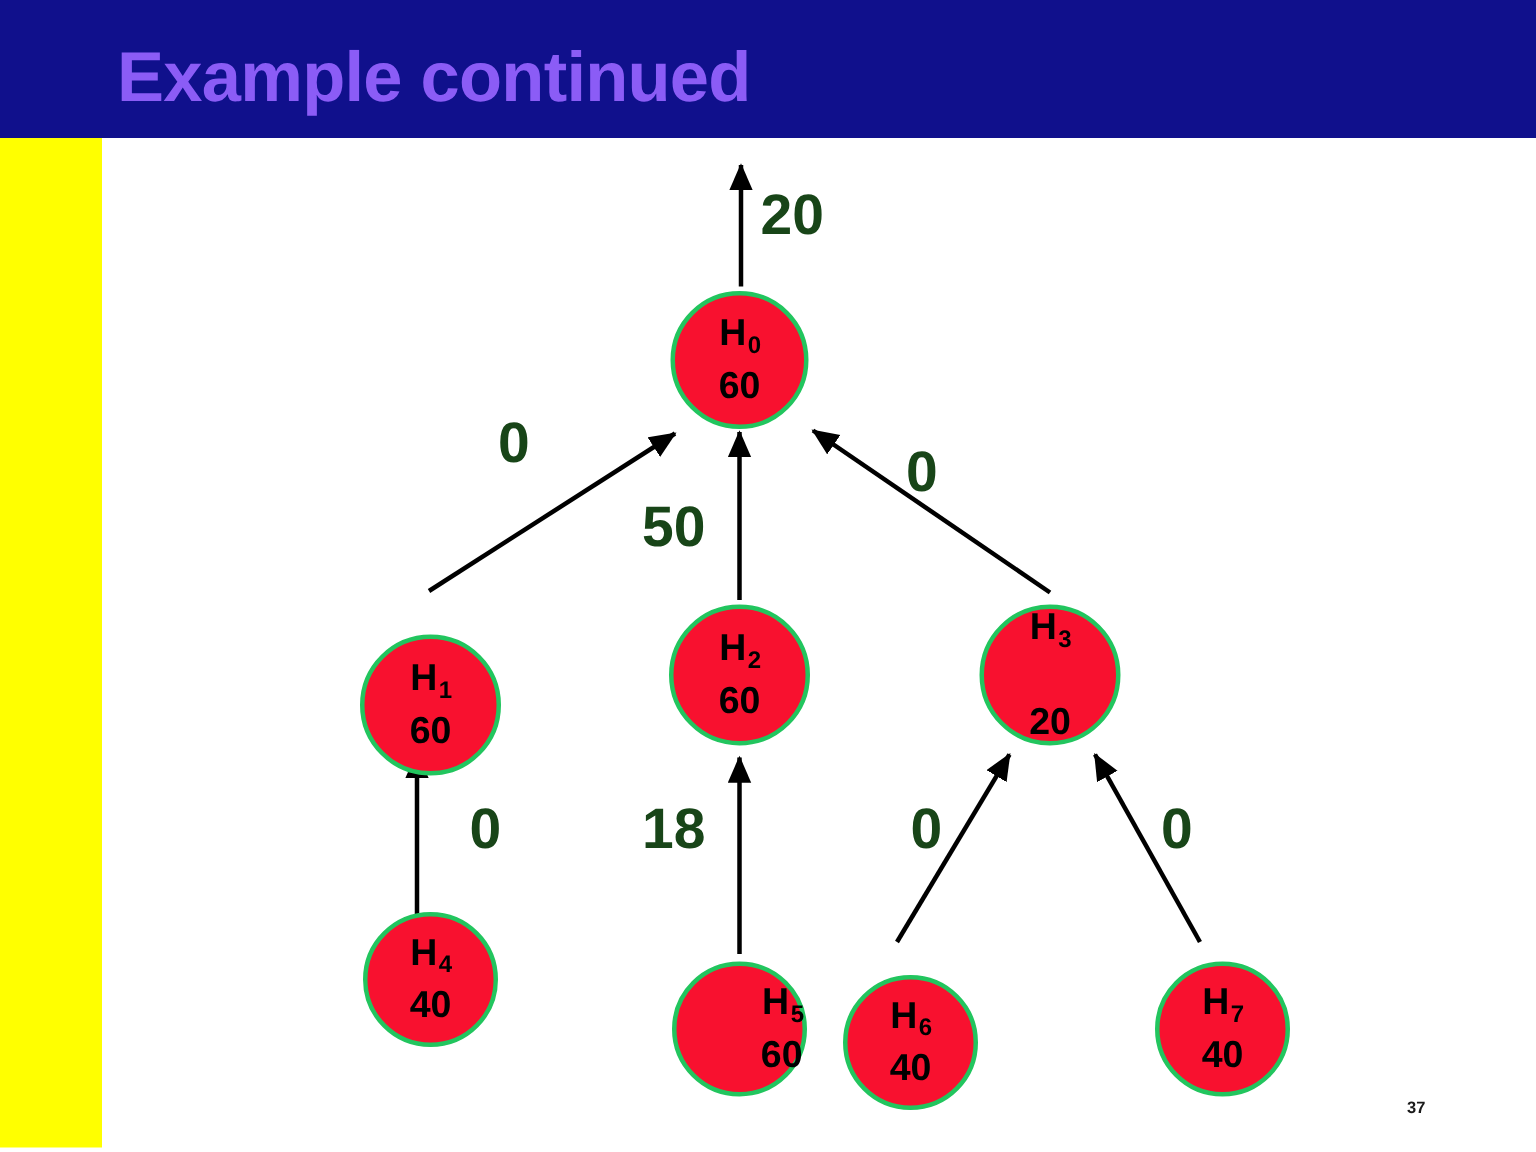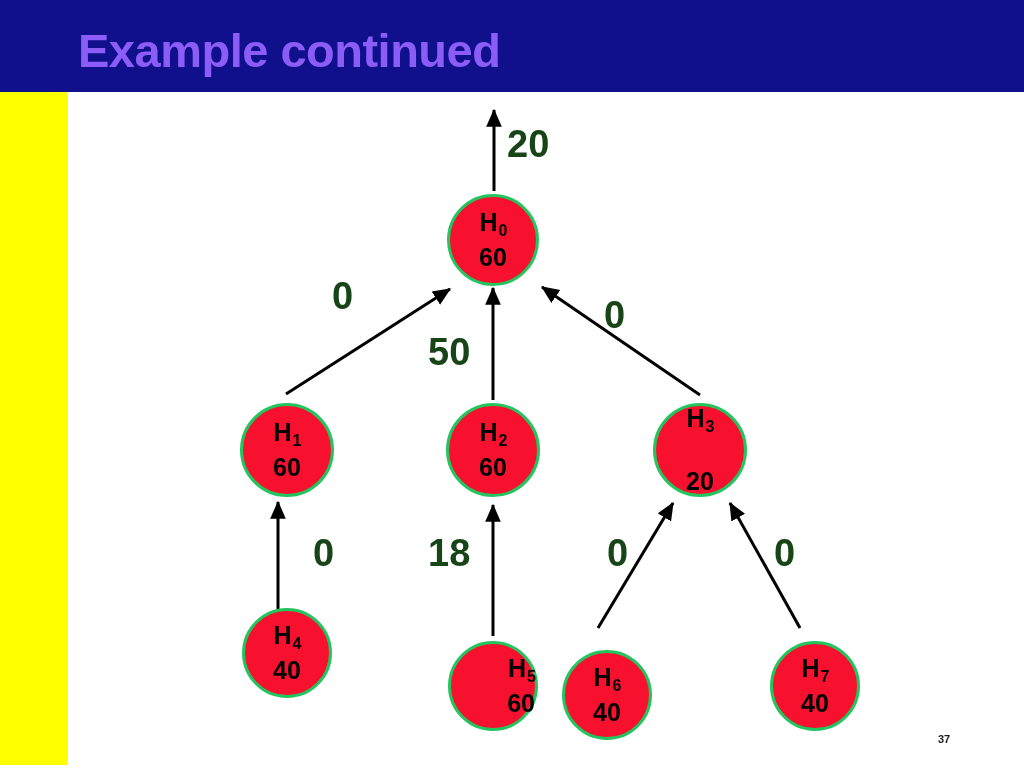--- a/index.html
+++ b/index.html
@@ -156,21 +156,21 @@
           <line x1="598" y1="628" x2="673" y2="503" stroke="#000000" stroke-width="3" marker-end="url(#arrowhead)"></line>
           <line x1="800" y1="628" x2="730" y2="503" stroke="#000000" stroke-width="3" marker-end="url(#arrowhead)"></line>
         </g>
     </svg>
 
     <div id="nodes-group">
         <div class="node" style="left: 447px; top: 194px; width: 92px; height: 92px;">
           <div class="nlabel">H<sub>0</sub></div>
           <div class="nvalue">60</div>
         </div>
-        <div class="node" style="left: 240px; top: 403px; width: 94px; height: 94px;">
+        <div class="node" style="left: 240px; top: 423px; width: 94px; height: 94px;">
           <div class="nlabel">H<sub>1</sub></div>
           <div class="nvalue">60</div>
         </div>
         <div class="node" style="left: 446px; top: 403px; width: 94px; height: 94px;">
           <div class="nlabel">H<sub>2</sub></div>
           <div class="nvalue">60</div>
         </div>
         <div class="node" style="left: 653px; top: 403px; width: 94px; height: 94px; justify-content: space-between;">
           <div class="nlabel">H<sub>3</sub></div>
           <div class="nvalue">20</div>

